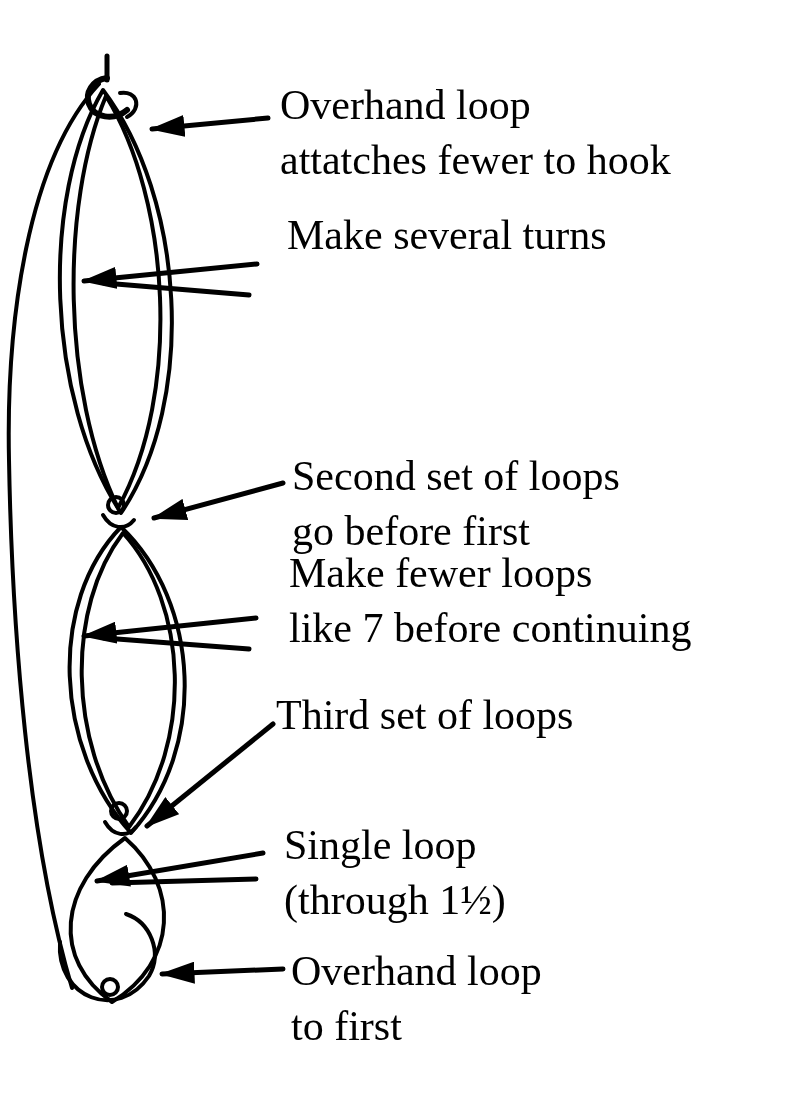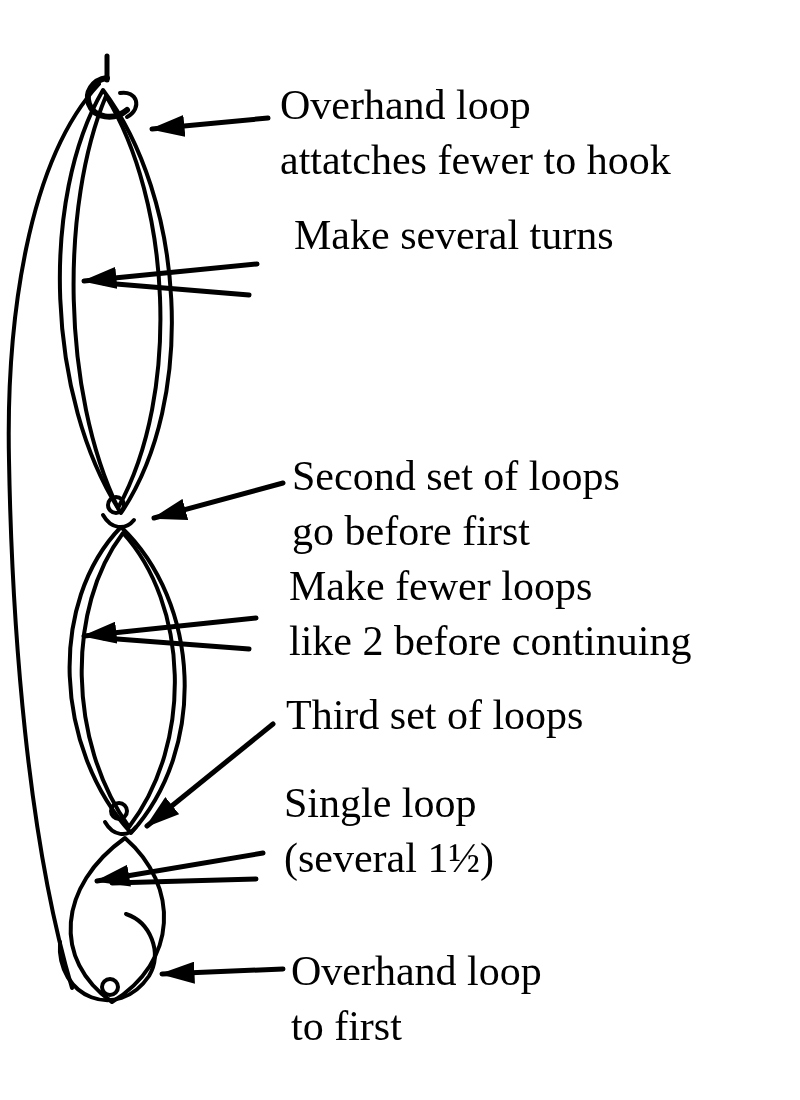--- a/index.html
+++ b/index.html
@@ -90,41 +90,41 @@
 
       <path d="M 283 969 L 162 974" marker-end="url(#ah)"></path>
     </g>
   </svg>
 
   <div class="ann" style="left:280px; top:78px">
     <div class="ln">Overhand loop</div>
     <div class="ln">attatches fewer to hook</div>
   </div>
 
-  <div class="ann" style="left:294px; top:208px">
+  <div class="ann" style="left:287px; top:208px">
     <div class="ln">Make several turns</div>
   </div>
 
   <div class="ann" style="left:292px; top:449px">
     <div class="ln">Second set of loops</div>
     <div class="ln">go before first</div>
   </div>
 
-  <div class="ann" style="left:289px; top:559px">
+  <div class="ann" style="left:289px; top:546px">
     <div class="ln">Make fewer loops</div>
-    <div class="ln">like 2 before continuing</div>
+    <div class="ln">like 7 before continuing</div>
   </div>
 
-  <div class="ann" style="left:286px; top:688px">
+  <div class="ann" style="left:276px; top:688px">
     <div class="ln">Third set of loops</div>
   </div>
 
-  <div class="ann" style="left:284px; top:776px">
+  <div class="ann" style="left:284px; top:818px">
     <div class="ln">Single loop</div>
-    <div class="ln">(several 1½)</div>
+    <div class="ln">(through 1½)</div>
   </div>
 
   <div class="ann" style="left:291px; top:944px">
     <div class="ln">Overhand loop</div>
     <div class="ln">to first</div>
   </div>
 
 </div>
 
 </body></html>

